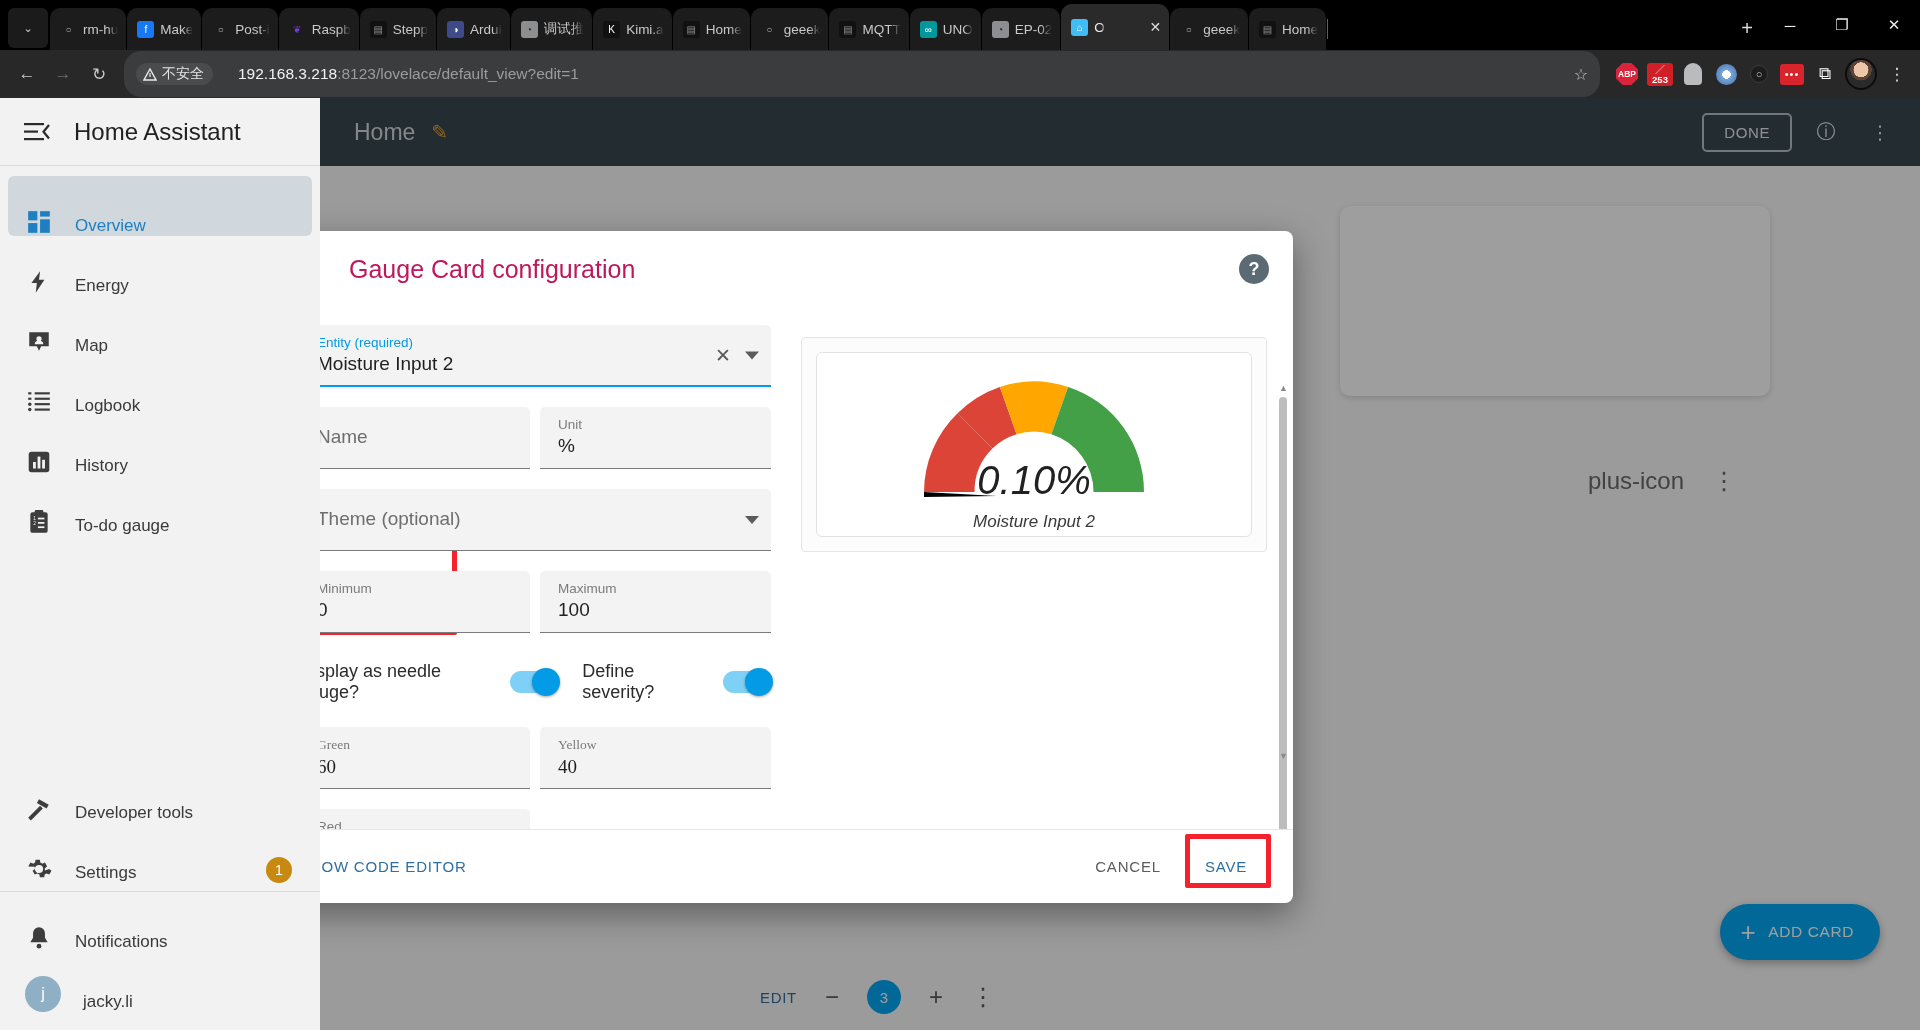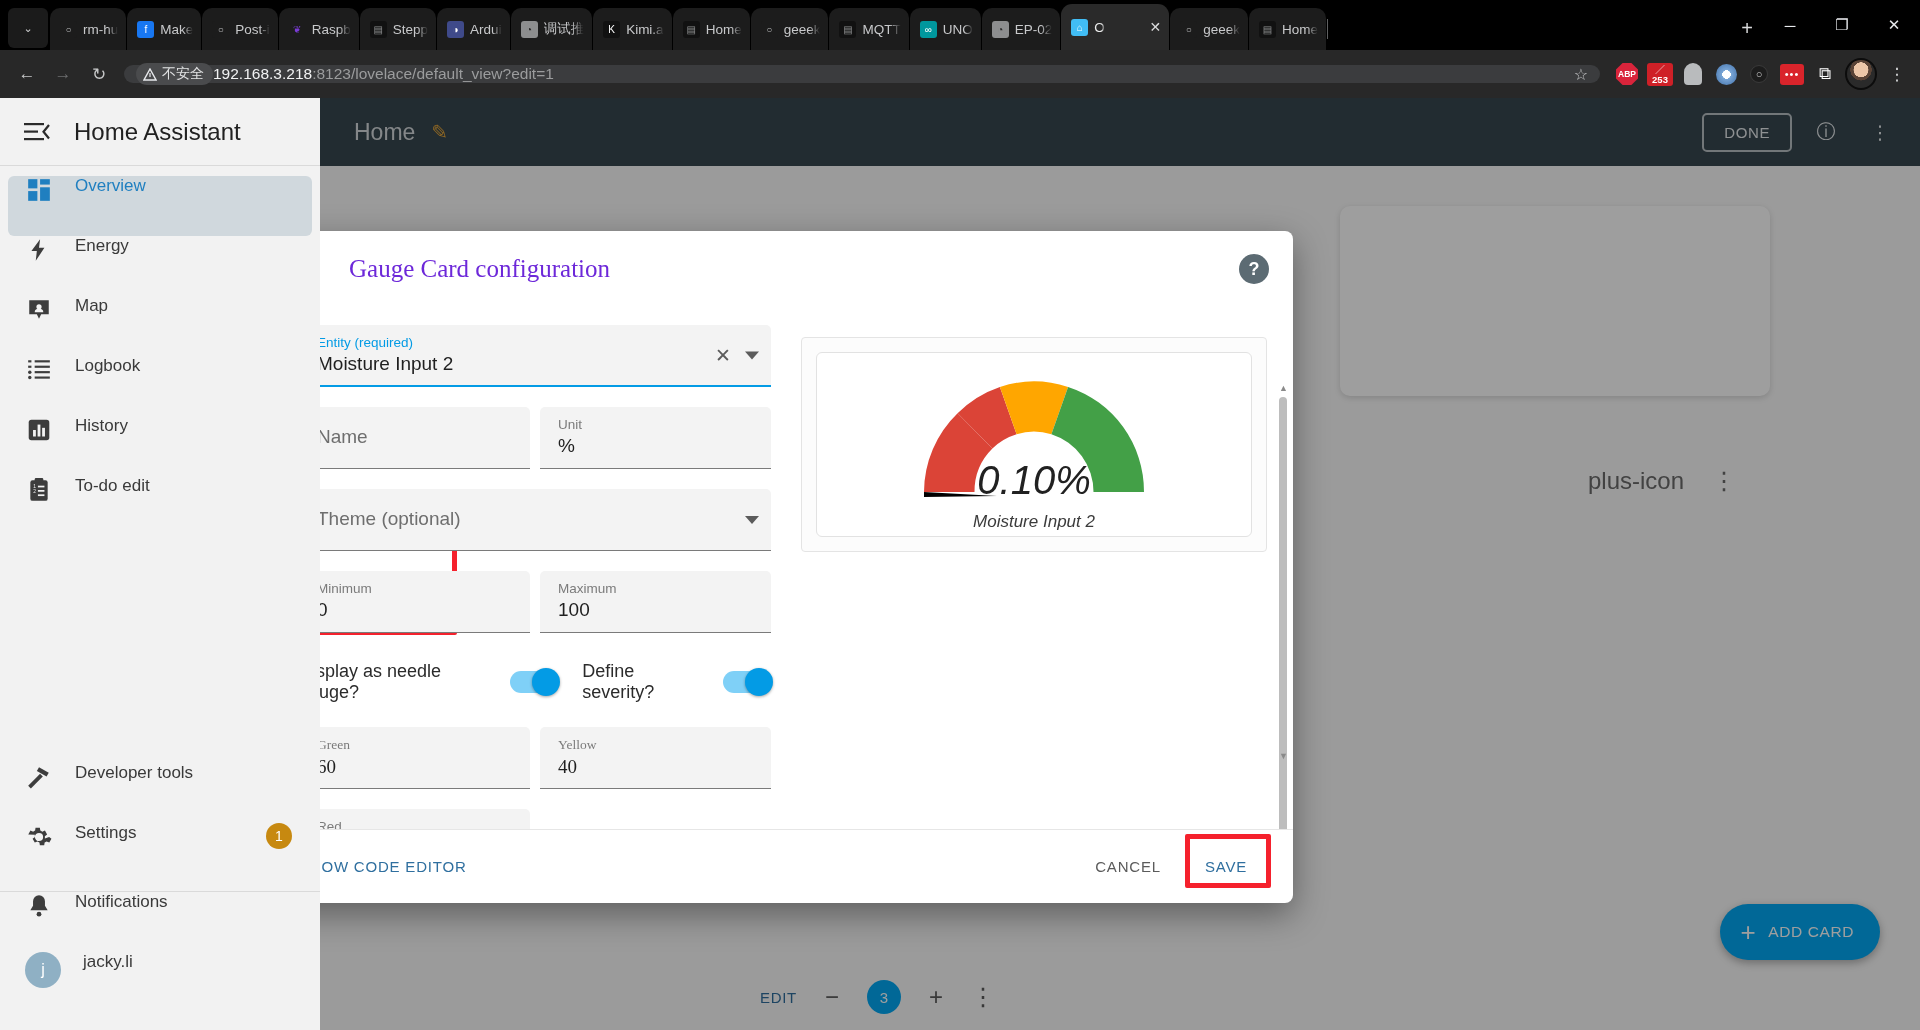--- a/index.html
+++ b/index.html
@@ -66,23 +66,23 @@
     height: 48px; background: #282828; display: flex; align-items: center;
     padding: 0 10px; gap: 2px;
   }
   .navbtn {
     width: 34px; height: 34px; border-radius: 50%; flex: none;
     display: flex; align-items: center; justify-content: center;
     color: #c6c7c8; font-size: 17px;
   }
   .navbtn.dim { color: #6d6e6f; }
   .urlbox {
-    flex: 1; height: 18px; background: #3b3c3e; border-radius: 17px;
+    flex: 1; height: 46px; background: #3b3c3e; border-radius: 17px;
     display: flex; align-items: center; padding: 0 12px; margin: 0 6px;
-    gap: 0; min-width: 0;
+    gap: 25px; min-width: 0;
   }
   .secbadge {
     display: flex; align-items: center; gap: 5px; color: #e2e3e4;
     font-size: 14px; background: #4a4b4d; border-radius: 12px;
     padding: 2px 9px 2px 7px; flex: none;
   }
   .urltext { font-size: 15.5px; color: #cdcecf; white-space: nowrap; }
   .urltext .host { color: #f1f2f3; }
   .urltext .path { color: #9b9c9d; }
   .starbtn { color: #c6c7c8; font-size: 16px; flex: none; margin-left: auto; padding-left: 10px;}
@@ -119,21 +119,21 @@
     width: 320px; background: #f2f2f2; display: flex; flex-direction: column;
     position: relative; z-index: 1;
   }
   .sb-head { height: 68px; display: flex; align-items: center; padding: 0 4px 0 14px;
              gap: 14px; border-bottom: 1px solid #dadada; }
   .sb-burger { width: 46px; height: 46px; display:flex; align-items:center; justify-content:center; }
   .sb-title { font-size: 24px; color: #212121; }
   .sb-items { padding-top: 10px; }
   .sb-item {
     height: 60px; margin: 0 8px; border-radius: 6px;
-    display: flex; align-items: flex-start; gap: 22px; padding-left: 17px;
+    display: flex; align-items: flex-end; gap: 22px; padding-left: 17px;
     color: #3a3a3a; font-size: 17px;
   }
   .sb-item.active { background: #d0d8dd; color: #1f7fc0; }
   .sb-ico { width: 28px; height: 28px; display:flex; align-items:center; justify-content:center; flex:none; }
   .sb-spacer { flex: 1; }
   .sb-badge { margin-left: auto; margin-right: 20px; width: 26px; height: 26px; border-radius: 50%;
               background: #c78910; color: #fff; font-size: 14px;
               display:flex; align-items:center; justify-content:center; }
   .sb-divider { height:1px; background:#dadada; margin: 8px 0 0 0; }
   .sb-avatar { width: 36px; height: 36px; border-radius: 50%; background: #8fb0c4;
@@ -174,21 +174,21 @@
 
   
   .scrim { position:absolute; inset:0; background: rgba(0,0,0,.38); }
   .dialog {
     position:absolute; left: 273px; top: 133px; width: 1020px; height: 672px;
     background:#fff; border-radius: 8px; box-shadow: 0 11px 34px rgba(0,0,0,.4);
     display:flex; flex-direction: column; overflow: hidden;
   }
   .dlg-head { height: 76px; display:flex; align-items:center; padding: 0 24px; gap: 22px; flex:none; }
   .dlg-close { font-size: 26px; color:#2a2a2a; width:30px; text-align:center; }
-  .dlg-title { font-size: 25px; color:#6d28d9;font-family:Liberation Serif, serif; }
+  .dlg-title { font-size: 25px; color:#be185d; }
   .dlg-help { margin-left:auto; width:30px;height:30px;border-radius:50%;
               background:#5c6b73; color:#fff; display:flex;align-items:center;
               justify-content:center;font-size:18px;font-weight:bold; }
   .dlg-body { flex:1; display:flex; position:relative; overflow:hidden; padding: 0 0 0 0; }
   .dlg-form { width: 508px; padding: 18px 0 0 26px; position:relative; }
   .dlg-preview { flex:1; padding: 30px 26px 0 20px; font-style: italic; }
 
   .field {
     background:#f3f3f3; border-radius: 5px 5px 0 0; border-bottom: 1px solid #7a7a7a;
     height: 62px; position: relative; padding: 10px 14px 0 18px;
@@ -455,21 +455,21 @@
               <svg width="26" height="26" viewBox="0 0 24 24" fill="#3d3d3d">
                 <rect x="4" y="3" width="16" height="19" rx="2"></rect>
                 <rect x="8" y="1" width="8" height="4" rx="1.2"></rect>
                 <rect x="11" y="8" width="6" height="1.6" fill="#f2f2f2"></rect>
                 <rect x="11" y="12" width="6" height="1.6" fill="#f2f2f2"></rect>
                 <rect x="11" y="16" width="6" height="1.6" fill="#f2f2f2"></rect>
                 <text x="8" y="10" font-size="4.5" text-anchor="middle" fill="#f2f2f2" font-family="Liberation Sans">1</text>
                 <text x="8" y="14.5" font-size="4.5" text-anchor="middle" fill="#f2f2f2" font-family="Liberation Sans">2</text>
               </svg>
             </span>
-            <span>To-do edit</span>
+            <span>To-do gauge</span>
           </div>
         </div>
       <div class="sb-spacer"></div>
       <div id="sb-bottom">
           <div class="sb-item">
             <span class="sb-ico">
               <svg width="26" height="26" viewBox="0 0 24 24" fill="#3d3d3d">
                 <path d="M2 20 L13 9 l2.5 2.5 L4.5 22.5z"></path>
                 <path d="M12 3 l9 5 -2 3.5 -9 -5z"></path>
               </svg>

